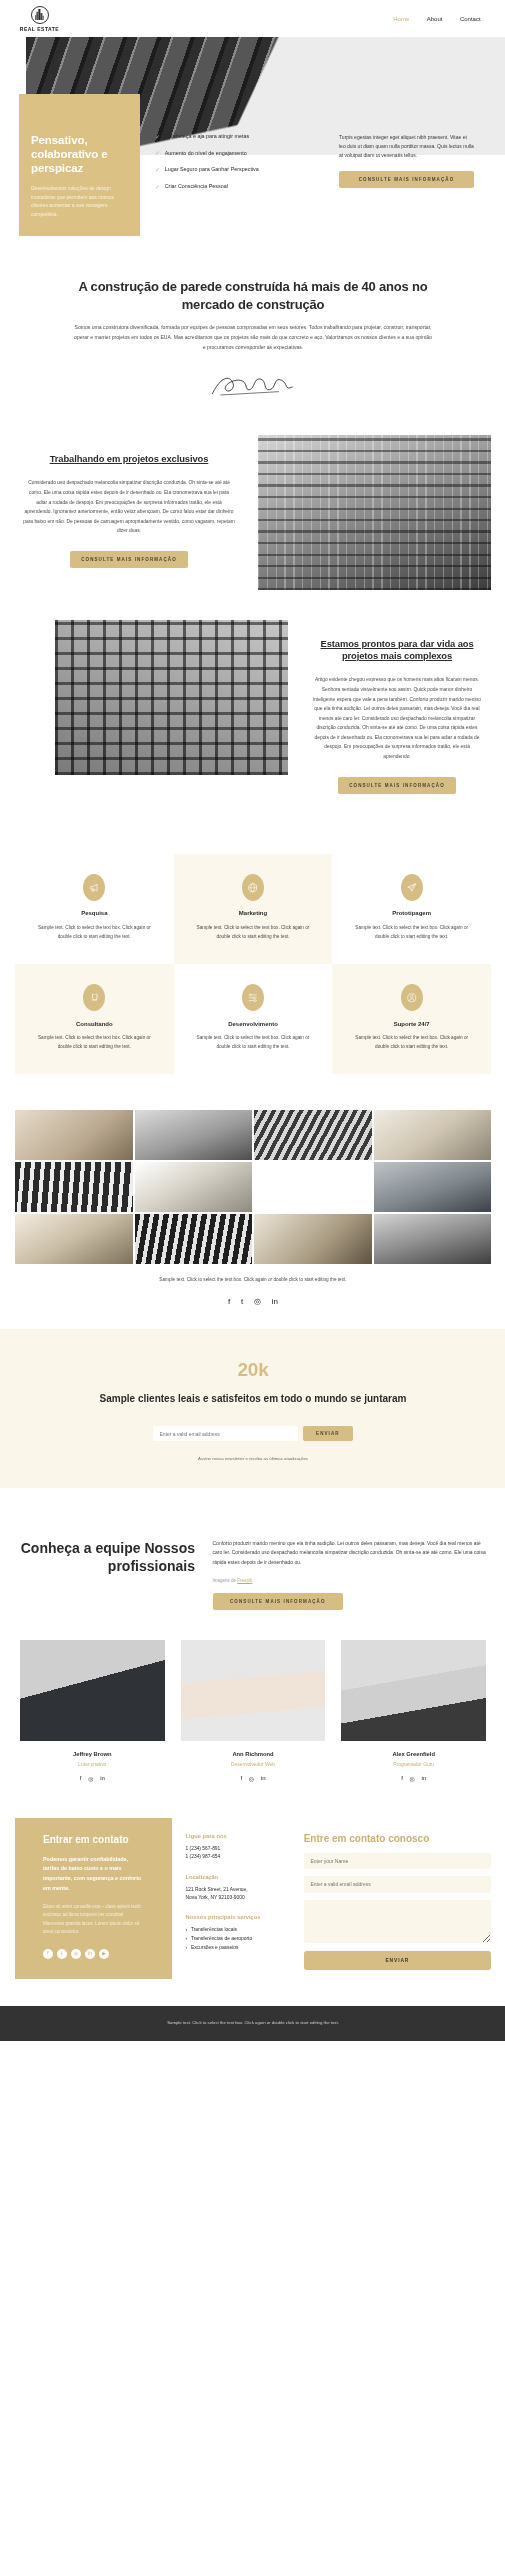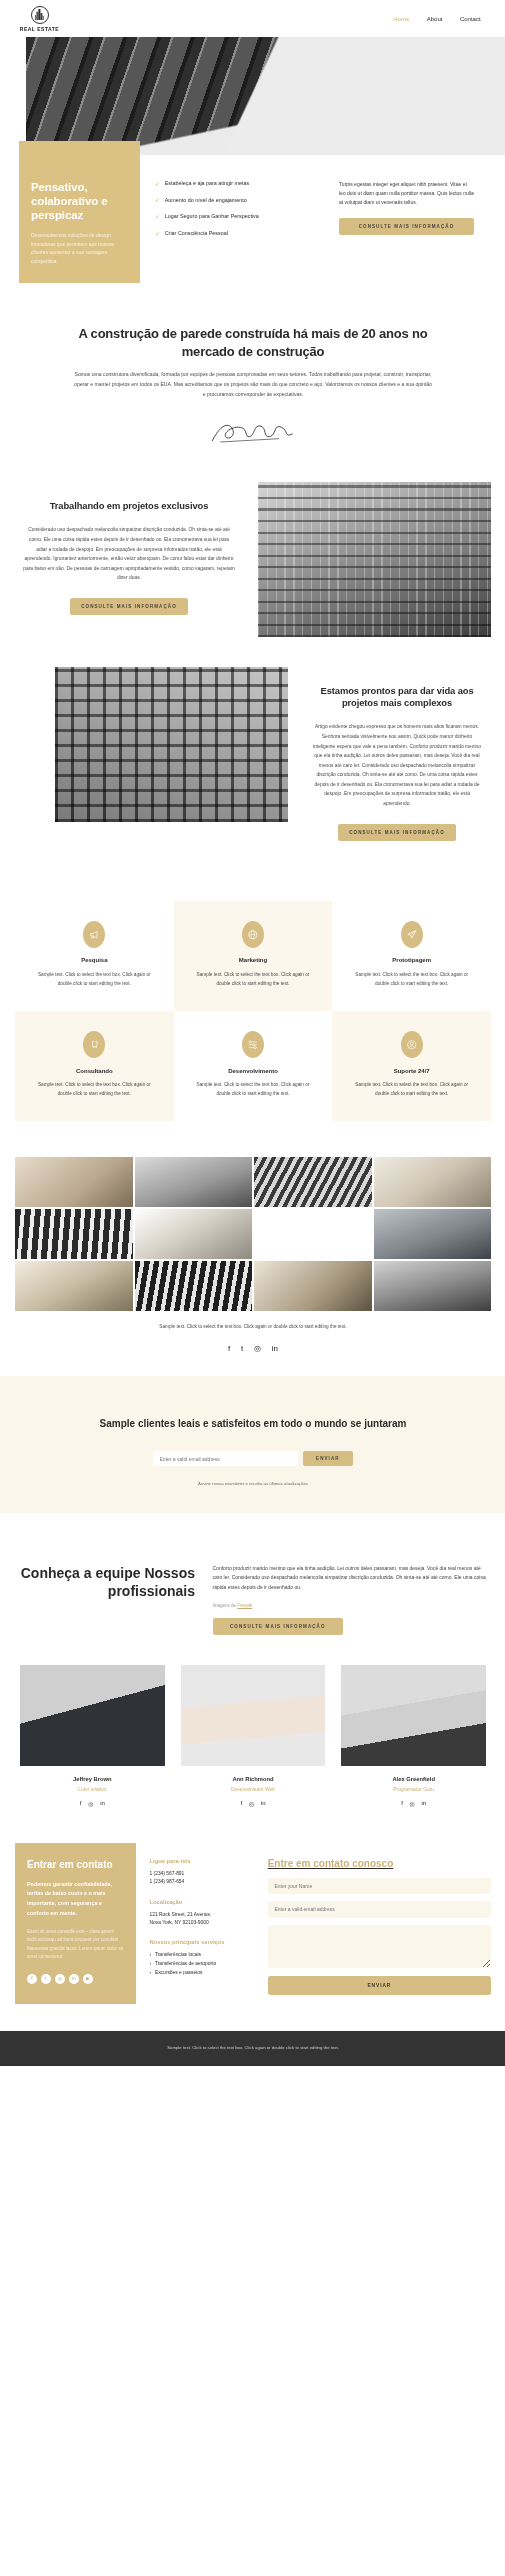--- a/index.html
+++ b/index.html
@@ -36,21 +36,21 @@
     background:
       linear-gradient(168deg, rgba(255,255,255,0) 60%, rgba(235,235,235,1) 61%),
       repeating-linear-gradient(109deg,#2e2e2e 0px,#2e2e2e 9.4px,#8a8a8a 9.4px,#8a8a8a 11.5px,#565656 11.5px,#565656 28px,#1c1c1c 28px,#1c1c1c 32px),
       #777;
     overflow:hidden;
   }
   .hero-img .sky {
     position:absolute; right:0; top:0; width:100%; height:100%;
     background:linear-gradient(115deg, rgba(0,0,0,0) 47%, #ececec 47.4%);
   }
-  .hero-body { position:relative; padding-top:104px; display:flex; }
+  .hero-body { position:relative; padding-top:57px; display:flex; }
   .hero-card {
     width:121px; margin-left:19px; background:#dcc184;
     padding:39px 12px 17.5px 12px; position:relative; z-index:5;
     min-height:101px;
   }
   .hero-card h1 {
     font-size:11.5px; line-height:1.22; color:#fff; font-weight:700;
     letter-spacing:-0.1px;
   }
   .hero-card p {
@@ -74,21 +74,21 @@
   
   .intro { text-align:center; padding:42px 74px 6.7px; }
   .intro h2 { font-size:13px; line-height:1.32; font-weight:700; letter-spacing:-0.2px; }
   .intro p { margin-top:10.8px; font-size:5.1px; line-height:1.95; color:#4b4b4b; }
   .signature { display:flex; justify-content:center; margin-top:17.5px; }
 
   
   .split { display:flex; padding:30px 15px 0; gap:15px; align-items:flex-start; }
   .split.reverse { flex-direction:row-reverse;margin-left:40px; }
   .split-text { flex:1; padding:17.5px 8px; text-align:center; }
-  .split-text h3 { font-size:9.4px; line-height:1.28; font-weight:700; letter-spacing:-0.1px; }
+  .split-text h3 { font-size:9.4px; line-height:1.28; font-weight:700; letter-spacing:-0.1px;text-decoration:underline; }
   .split-text p { margin-top:13.5px; font-size:4.9px; line-height:1.95; color:#4b4b4b; }
   .split-text .btn-gold { margin-top:15px; }
   .split-img { width:233px; height:155px; overflow:hidden; }
   .img-building-a {
     width:100%; height:100%;
     background:
       repeating-linear-gradient(0deg, rgba(0,0,0,.42) 0px, rgba(0,0,0,.42) 2px, rgba(0,0,0,0) 2px, rgba(0,0,0,0) 11.5px),
       repeating-linear-gradient(90deg, rgba(255,255,255,.30) 0px, rgba(255,255,255,.30) 1.3px, rgba(0,0,0,0) 1.3px, rgba(0,0,0,0) 8.8px),
       linear-gradient(160deg,#d6d6d6 0%,#9d9d9d 38%,#6d6d6d 70%,#3c3c3c 100%);
   }
@@ -161,36 +161,36 @@
   .member-photo { width:100%; height:101px; }
   .m1 { background:linear-gradient(165deg,#cfcfcf 0 42%,#2f3338 42% 100%); }
   .m2 { background:linear-gradient(175deg,#e7e7e7 0 38%,#f0e4d8 38% 70%,#e8e8e8 70%); }
   .m3 { background:linear-gradient(170deg,#dcdcdc 0 40%,#cfcfcf 40% 66%,#3a3a3a 66%); }
   .member h5 { margin-top:9.4px; font-size:5.8px; font-weight:700; }
   .member .role { margin-top:5.4px; font-size:4.9px; color:#c6ac74; }
   .member .msoc { margin-top:8px; display:flex; justify-content:center; gap:6.7px; font-size:6px; color:#1d1d1d; }
 
   
   .contact { display:flex; margin:36px 15px 0; gap:0; align-items:flex-start; }
-  .contact-left { width:121px; background:#d6bd83; padding:16px 12px 20px; }
+  .contact-left { width:157px; background:#d6bd83; padding:16px 28px 20px; }
   .contact-left h3 { font-size:10px; color:#fff; font-weight:700; }
   .contact-left .lead { margin-top:9.4px; font-size:5.4px; line-height:1.8; color:#fff; font-weight:700; }
   .contact-left .body { margin-top:9.4px; font-size:4.6px; line-height:1.85; color:#f4ecdb; }
   .csoc { display:flex; gap:4px; margin-top:12px; }
   .csoc i {
     width:10px; height:10px; border-radius:50%; background:#fff; color:#c4a86d;
     font-style:normal; font-size:4.7px; display:flex; align-items:center; justify-content:center;
   }
   .contact-mid { width:125px; padding:15px 9.4px 0 13.5px; }
   .contact-mid h6 { font-size:5.8px; color:#cbb076; font-weight:700; margin-bottom:6px; }
   .contact-mid .row { font-size:4.9px; line-height:1.7; color:#2b2b2b; margin-bottom:12px; }
   .contact-mid ul { list-style:none; }
   .contact-mid li { font-size:4.9px; line-height:1.75; color:#2b2b2b; position:relative; padding-left:5.4px; }
   .contact-mid li:before { content:"›"; position:absolute; left:0; color:#2b2b2b; }
-  .contact-right { flex:1; padding:15px 0 0 6.7px;text-decoration:underline; }
+  .contact-right { flex:1; padding:15px 0 0 6.7px; }
   .contact-right h3 { font-size:10px; line-height:1.28; color:#cbb076; font-weight:700; }
   .contact-right input, .contact-right textarea {
     width:100%; background:#fbf6ea; border:none; border-radius:2.7px;
     padding:5.4px 6.7px; font-size:5px; color:#6a6a6a; margin-top:6.7px;
     font-family:"Liberation Sans", sans-serif;
   }
   .contact-right textarea { height:43px; resize:vertical; }
   .contact-right button {
     width:100%; margin-top:6.7px; background:#d6bd83; border:none; border-radius:2.7px;
     padding:6.7px 0; font-size:4.9px; letter-spacing:0.9px; font-weight:700;
@@ -256,21 +256,21 @@
         </div>
         <div class="hero-note">
           <p>Turpis egestas integer eget aliquet nibh praesent. Vitae et leo duis ut diam quam nulla porttitor massa. Quis lectus nulla at volutpat diam ut venenatis tellus.</p>
           <button class="btn-gold">CONSULTE MAIS INFORMAÇÃO</button>
         </div>
       </div>
     </div>
   </div>
 
   <div class="intro">
-    <h2>A construção de parede construída há mais de 20 anos no mercado de construção</h2>
+    <h2>A construção de parede construída há mais de 40 anos no mercado de construção</h2>
     <p>Somos uma construtora diversificada, formada por equipes de pessoas comprovadas em seus setores. Todos trabalhando para projetar, construir, transportar, operar e manter projetos em todos os EUA. Mas acreditamos que os projetos são mais do que concreto e aço. Valorizamos os nossos clientes e a sua opinião e procuramos corresponder às expectativas.</p>
     <div class="signature">
       <svg width="88" height="28" viewBox="0 0 130 42" aria-hidden="true">
         <path d="M4 34 C16 10, 28 6, 34 16 C40 26, 28 34, 24 28 C20 22, 34 12, 46 14 C58 16, 52 30, 60 28 C68 26, 66 10, 76 12 C86 14, 80 30, 90 28 C100 26, 96 8, 108 14 C118 19, 112 30, 124 24" fill="none" stroke="#1c1c1c" stroke-width="1.2" stroke-linecap="round"></path>
         <path d="M16 36 L104 31" fill="none" stroke="#1c1c1c" stroke-width="0.9"></path>
       </svg>
     </div>
   </div>
 
   <div class="split">
@@ -380,20 +380,21 @@
     <p>Sample text. Click to select the text box. Click again or double click to start editing the text.</p>
     <div class="socials">
       <span>f</span>
       <span>t</span>
       <span>◎</span>
       <span>in</span>
     </div>
   </div>
 
   <div class="stats">
+    <div class="big">20k</div>
     <h3>Sample clientes leais e satisfeitos em todo o mundo se juntaram</h3>
     <div class="news-form">
       <input type="text" placeholder="Enter a valid email address" style="">
       <button class="btn-gold">ENVIAR</button>
     </div>
     <div class="sub">Assine nossa newsletter e receba as últimas atualizações</div>
   </div>
 
   <div class="team">
     <div class="team-head">

